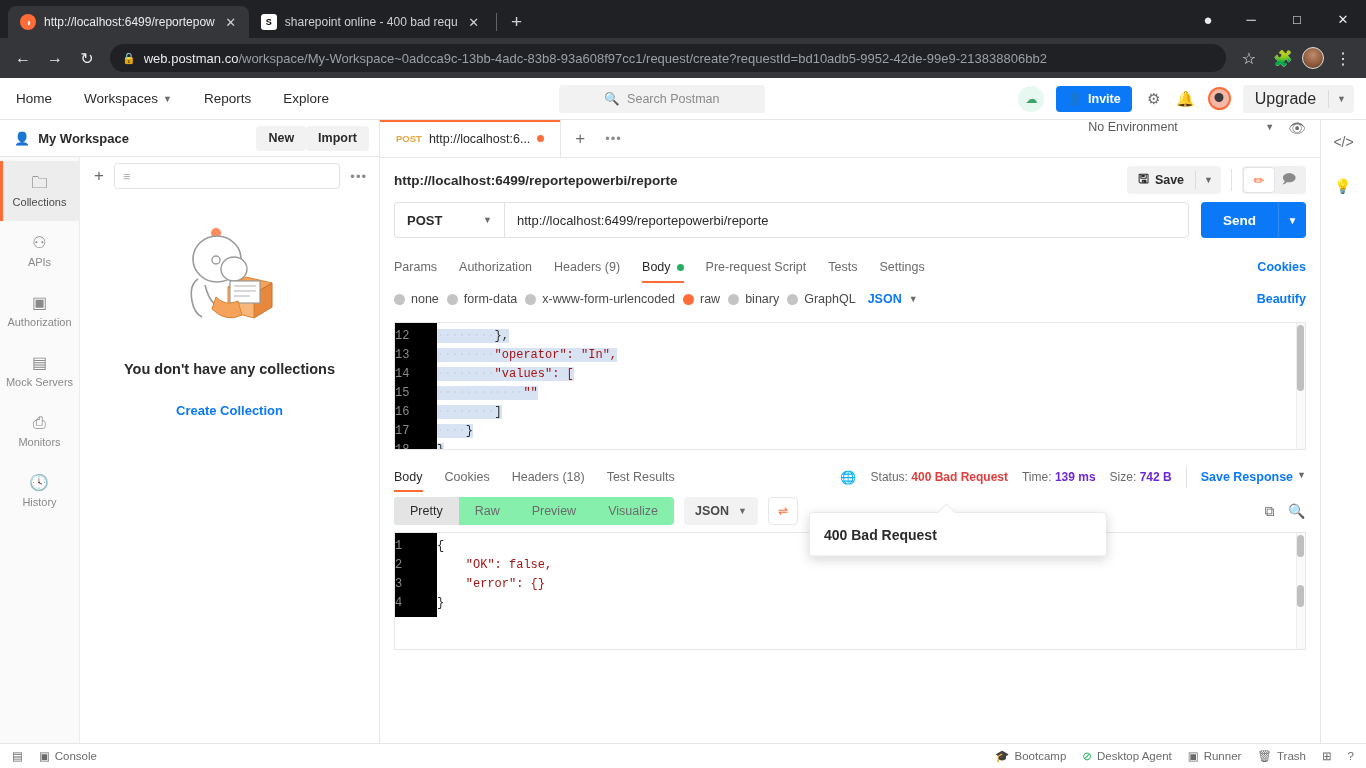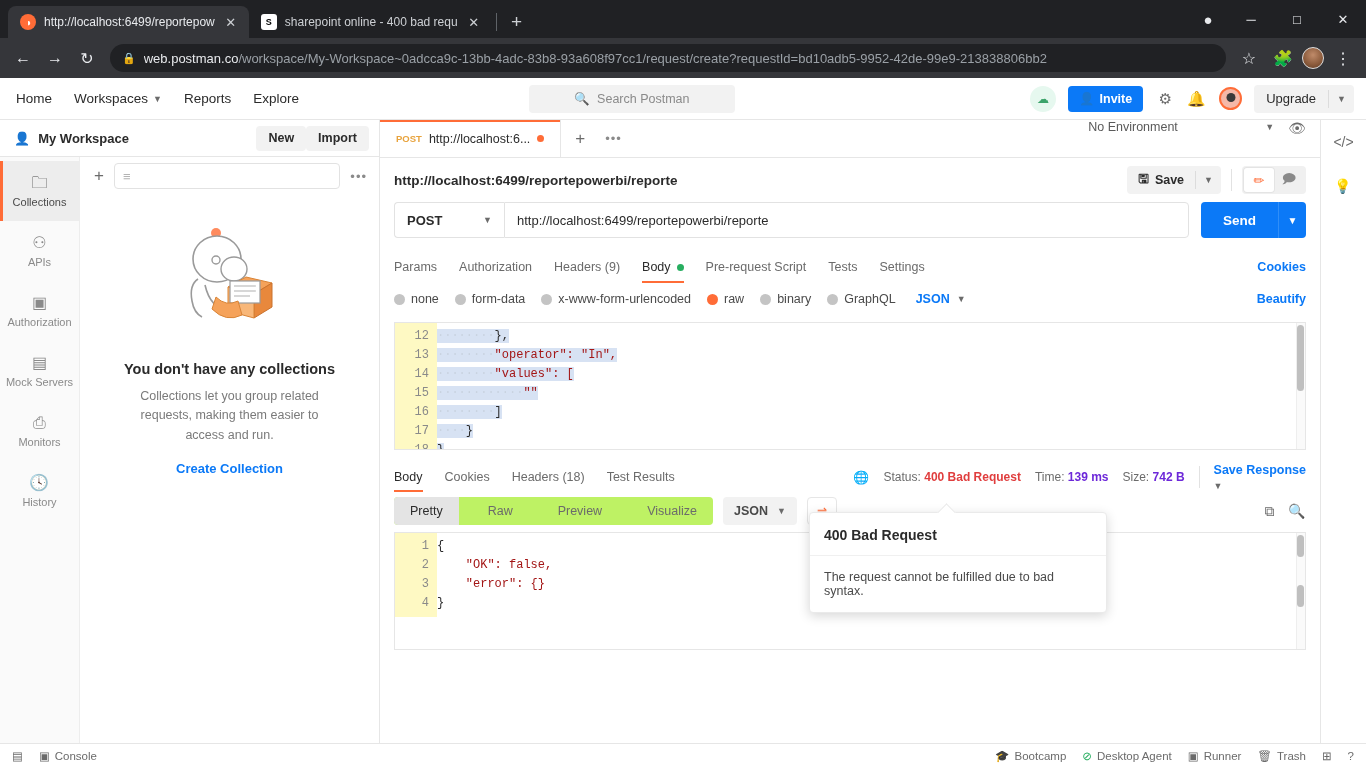--- a/index.html
+++ b/index.html
@@ -105,21 +105,21 @@
   
   .app { height: 690px; display: flex; flex-direction: column; background: #fff; }
 
   .pm-header {
     height: 42px;
     display: flex; align-items: center;
     border-bottom: 1px solid #e6e6e6;
     padding: 0 12px 0 16px;
     flex: 0 0 42px;
   }
-  .pm-nav { display: flex; align-items: center; gap: 22px; font-size: 13.5px; color: #2b2b2b; }
+  .pm-nav { display: flex; align-items: center; gap: 32px; font-size: 13.5px; color: #2b2b2b; }
   .pm-nav .item { display: flex; align-items: center; gap: 5px; }
   .chev { font-size: 9px; color: #6b6b6b; }
   .pm-search {
     width: 206px; height: 28px; background: #f2f2f2; border-radius: 4px;
     display: flex; align-items: center; justify-content: center; gap: 7px;
     margin-left: 230px;
     font-size: 12.5px; color: #8a8a8a;
   }
   .pm-header-right { margin-left: auto; display: flex; align-items: center; gap: 12px; }
   .cloud-badge {
@@ -140,21 +140,21 @@
   }
   .avatar-pm::after {
     content: ""; position: absolute; left: 50%; top: 20%;
     transform: translateX(-50%);
     width: 9px; height: 9px; border-radius: 50%; background: #3a3a3a;
   }
   .upgrade-box {
     display: flex; align-items: center; height: 28px; background: #f2f2f2;
     border-radius: 4px; overflow: hidden;
   }
-  .upgrade-box .lbl { font-size: 13px; color: #2b2b2b; padding: 0 12px; }
+  .upgrade-box .lbl { font-size: 16px; color: #2b2b2b; padding: 0 12px; }
   .upgrade-box .sep { width: 1px; height: 18px; background: #dcdcdc; }
   .upgrade-box .cv { padding: 0 8px; font-size: 9px; color: #6b6b6b; }
 
   .pm-body { flex: 1 1 auto; display: flex; min-height: 0; }
 
   
   .left-col { width: 380px; display: flex; flex-direction: column; border-right: 1px solid #e6e6e6; }
   .ws-bar {
     height: 37px; display: flex; align-items: center; padding: 0 10px 0 14px;
     border-bottom: 1px solid #e6e6e6; gap: 8px; flex: 0 0 37px;
@@ -248,40 +248,40 @@
 
   .req-tabs { display: flex; align-items: center; padding: 0 14px; gap: 22px; height: 30px; }
   .req-tab { font-size: 12.5px; color: #6b6b6b; display: flex; align-items: center; gap: 6px; position: relative; height: 30px; }
   .req-tab.active { color: #2b2b2b; }
   .req-tab.active::after {
     content: ""; position: absolute; left: 0; right: 0; bottom: -1px; height: 2px; background: #ff6c37;
   }
   .green-dot { width: 7px; height: 7px; border-radius: 50%; background: #27ae60; }
   .cookies-link { margin-left: auto; color: #0b79f7; font-size: 12.5px; font-weight: 600; }
 
-  .body-types { display: flex; align-items: center; padding: 0 14px; gap: 16px; height: 34px; text-align: right; }
+  .body-types { display: flex; align-items: center; padding: 0 14px; gap: 8px; height: 34px; text-align: right; }
   .radio-item { display: flex; align-items: center; gap: 6px; font-size: 12.5px; color: #4a4a4a; }
   .radio { width: 11px; height: 11px; border-radius: 50%; background: #c4c4c4; }
   .radio.sel { background: #ff6c37; }
   .fmt-select { display: flex; align-items: center; gap: 7px; color: #0b79f7; font-size: 12.5px; font-weight: 600; margin-left: 4px; }
   .beautify-link { margin-left: auto; color: #0b79f7; font-size: 12.5px; font-weight: 600; }
 
   
   .code-wrap {
     margin: 6px 14px 0 14px;
     border: 1px solid #e6e6e6;
     flex: 0 0 auto;
     position: relative;
     background: #fff;
     overflow: hidden;
   }
   .code-area { display: flex; font-family: "Liberation Mono", monospace; font-size: 12px; }
   .gutter {
-    width: 42px; flex: 0 0 42px; text-align: right; padding: 4px 8px 4px 0;
-    color: #8a8a8a; user-select: none; background: #fef9c3;
+    width: 42px; flex: 0 0 42px; text-align: left; padding: 4px 8px 4px 0;
+    color: #8a8a8a; user-select: none; background: #000000;
   }
   .gutter div { height: 19px; line-height: 19px; }
   .code-lines { flex: 1 1 auto; padding: 4px 0; position: relative; }
   .code-lines .ln { height: 19px; line-height: 19px; white-space: pre; position: relative; }
   .sel { background: #d7e2f3; }
   .tok-str { color: #a31515; }
   .tok-punc { color: #2b2b2b; }
   .dotguide { color: #c9d3e0; }
   .scroll-v {
     position: absolute; right: 1px; top: 2px; width: 7px; height: 66px;
@@ -297,24 +297,24 @@
     display: flex; align-items: center; padding: 0 14px; height: 34px;
     margin-top: 10px; position: relative;
   }
   .resp-tab { font-size: 12.5px; color: #6b6b6b; margin-right: 22px; position: relative; height: 34px; display: flex; align-items: center; }
   .resp-tab.active { color: #2b2b2b; }
   .resp-tab.active::after { content: ""; position: absolute; left:0; right:0; bottom: 2px; height: 2px; background: #ff6c37; }
   .resp-meta { margin-left: auto; display: flex; align-items: center; gap: 14px; font-size: 12px; color: #6b6b6b; }
   .globe-ico { font-size: 13px; color: #8a8a8a; }
   .meta-val-err { color: #e03e3e; font-weight: 600; }
   .meta-val-ok { color: #6d28d9; font-weight: 600; }
-  .save-resp { color: #0b79f7; font-weight: 600; font-size: 12.5px; display: flex; align-items: flex-start; gap: 4px; flex-direction: column; }
+  .save-resp { color: #0b79f7; font-weight: 600; font-size: 12.5px; display: flex; align-items: flex-start; gap: 4px; }
 
   .resp-toolbar { display: flex; align-items: center; padding: 0 14px; height: 34px; gap: 10px; }
-  .seg { display: flex; background: #bef264; border-radius: 4px; height: 28px; overflow: hidden; gap: 13px; }
+  .seg { display: flex; background: #86efac; border-radius: 4px; height: 28px; overflow: hidden; }
   .seg-btn { padding: 0 16px; display: flex; align-items: center; font-size: 12.5px; color: #6b6b6b; }
   .seg-btn.active { background: #e4e4e4; color: #2b2b2b; }
   .fmt-pill {
     background: #f2f2f2; border-radius: 4px; height: 28px; display: flex; align-items: center;
     padding: 0 11px; gap: 9px; font-size: 12.5px; color: #4a4a4a; font-weight: 600;
   }
   .wrap-btn {
     width: 30px; height: 28px; border: 1px solid #e6e6e6; border-radius: 4px;
     display: flex; align-items: center; justify-content: center; color: #ff6c37; font-size: 12px;
   }
@@ -494,21 +494,20 @@
                 <path d="M84 69 l18 -11 l0 24 l-18 11 z" fill="#e8883c" stroke="#c9722e" stroke-width="1"></path>
                 <path d="M58 62 l26 7 l0 24 l-26 -7 z" fill="#f8b779" stroke="#d98436" stroke-width="1"></path>
                 <rect x="60" y="56" width="30" height="22" fill="#fff" stroke="#9a9a9a" stroke-width="1.2"></rect>
                 <line x1="64" y1="61" x2="86" y2="61" stroke="#bdbdbd" stroke-width="1.2"></line>
                 <line x1="64" y1="66" x2="86" y2="66" stroke="#bdbdbd" stroke-width="1.2"></line>
                 <line x1="64" y1="71" x2="80" y2="71" stroke="#bdbdbd" stroke-width="1.2"></line>
                 <path d="M46 72 q10 10 22 4 l4 14 q-16 8 -30 -6 z" fill="#f5a25a" stroke="#d98436" stroke-width="1"></path>
               </svg>
             </div>
             <div class="empty-title">You don't have any collections</div>
-            <div class="empty-desc">Collections let you group related requests, making them easier to access and run.</div>
             <div class="create-link">Create Collection</div>
           </div>
         </div>
       </div>
     </div>
 
     <div class="main-col">
 
       <div class="tabs-row">
         <div class="pm-tab active" style="min-width:168px;">
@@ -738,15 +737,14 @@
           <span>🗑</span>
           <span>Trash</span>
         </span>
       <span class="sb-item">⊞</span>
       <span class="sb-item">?</span>
     </div>
   </div>
 
   <div class="tooltip">
     <div class="tt-title">400 Bad Request</div>
-    <div class="tt-body">The request cannot be fulfilled due to bad syntax.</div>
   </div>
 </div>
 
 </body></html>

